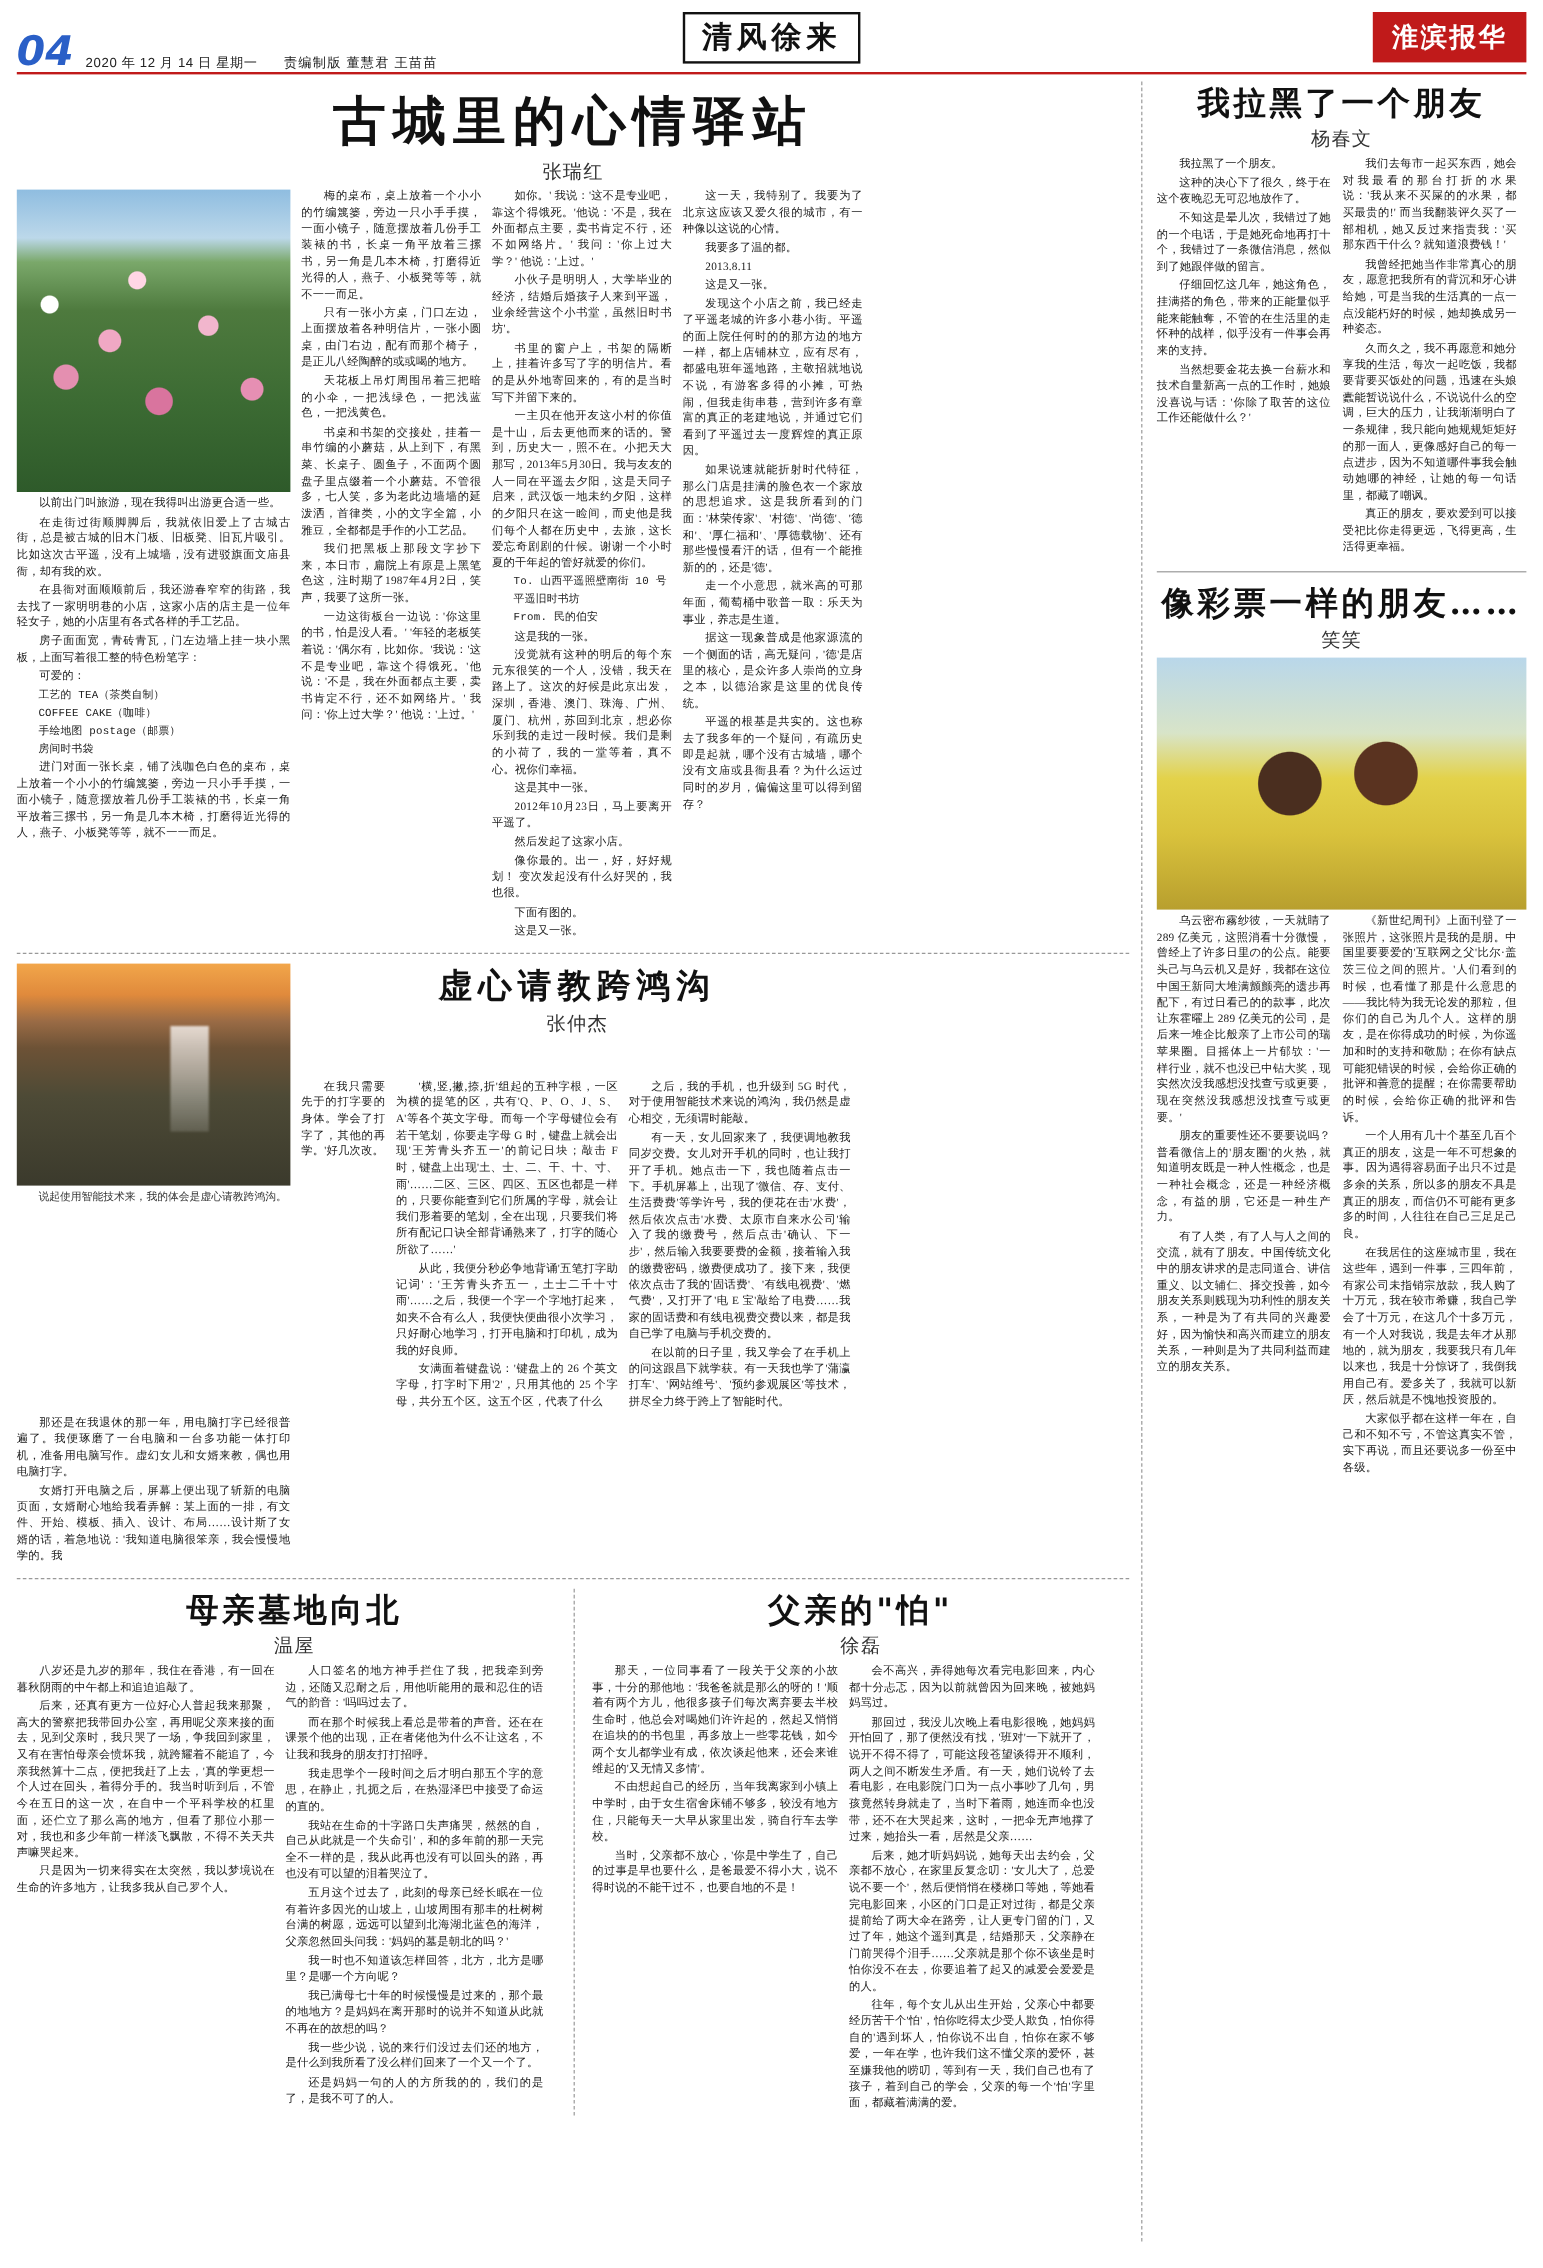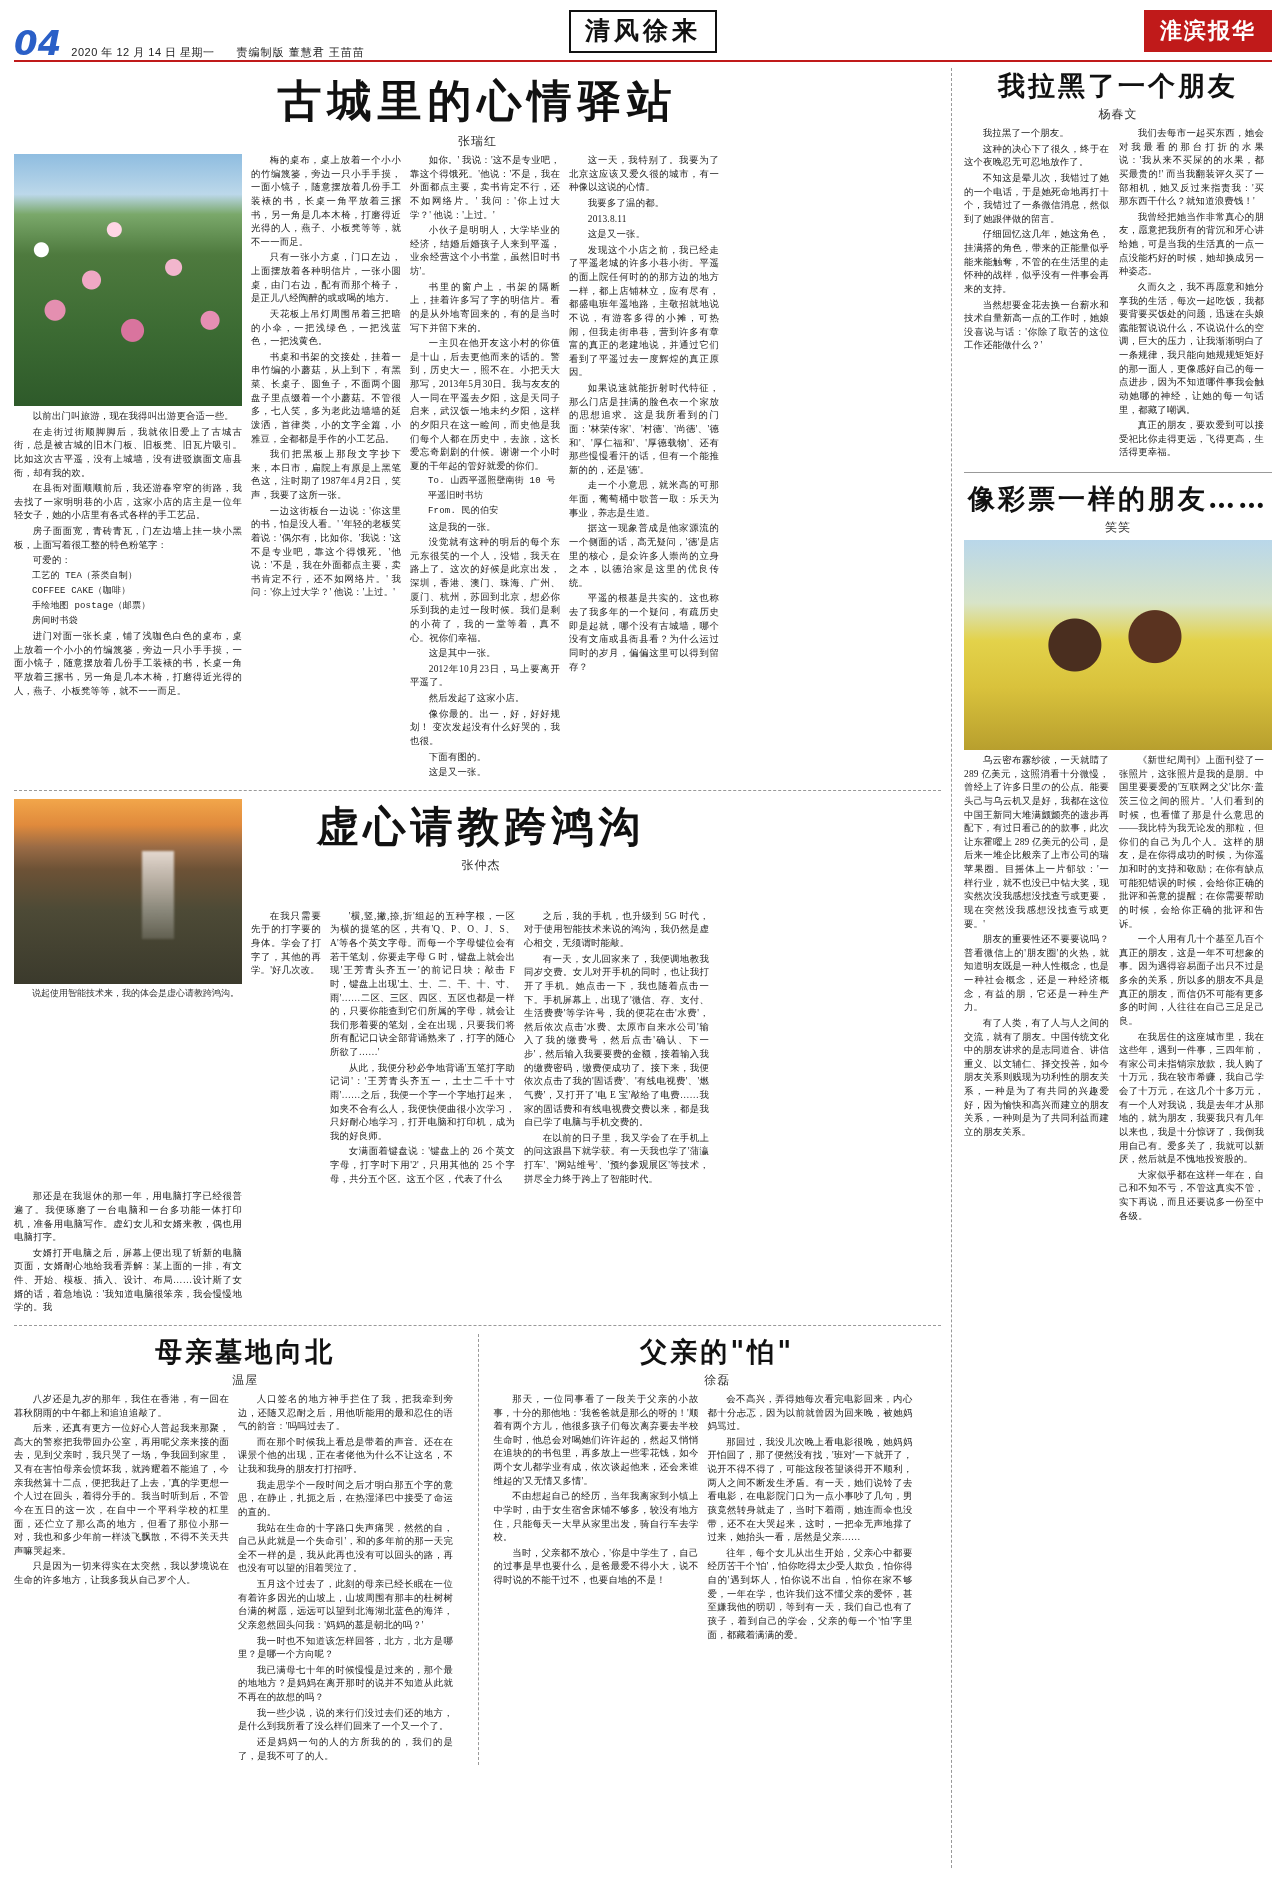--- a/index.html
+++ b/index.html
@@ -20,23 +20,23 @@
   .mast-editors { font-family:"Liberation Sans", sans-serif; font-size:11px; color:#222; margin-top:18px; margin-left:22px; letter-spacing:1px; }
   .mast-center { position:absolute; left:50%; transform:translateX(-50%); top:2px; }
   .mast-center .box { border:2px solid #111; padding:2px 14px 4px 14px; font-size:25px; font-weight:bold; letter-spacing:4px; font-family:"DejaVu Serif", serif; }
   .mast-logo { position:absolute; right:0; top:2px; width:128px; height:42px; background:#c01a1a; color:#fff; display:flex; align-items:center; justify-content:center; font-size:22px; font-weight:bold; letter-spacing:2px; font-family:"DejaVu Serif", serif; }
 
   
   .body-wrap { display:flex; margin-top:6px; height:1800px; }
   .left-zone { width:938px; padding-right:10px; border-right:1px dashed #999; }
   .right-zone { width:320px; padding-left:12px; }
   .title-main { font-size:44px; letter-spacing:6px; color:#111; margin:4px 0 2px 0; font-family:"DejaVu Serif", serif; font-weight:bold; text-align:center; }
-  .title-mid { font-size:42px; letter-spacing:5px; text-align:center; font-weight:bold; font-family:"DejaVu Serif", serif; }
+  .title-mid { font-size:28px; letter-spacing:5px; text-align:center; font-weight:bold; font-family:"DejaVu Serif", serif; }
   .title-small { font-size:27px; letter-spacing:3px; text-align:center; font-weight:bold; font-family:"DejaVu Serif", serif; }
-  .byline { text-align:center; font-size:12px; color:#333; letter-spacing:1px; margin:2px 0 4px 0; font-family:"Liberation Sans", sans-serif; }
+  .byline { text-align:center; font-size:16px; color:#333; letter-spacing:1px; margin:2px 0 4px 0; font-family:"Liberation Sans", sans-serif; }
 
   .cols { display:flex; gap:9px; }
   .col { font-size:9.4px; line-height:1.45; text-align:justify; color:#1a1a1a; letter-spacing:0.2px; }
   .col p { margin:0 0 2px 0; text-indent:2em; }
 
   .photo { width:100%; background:#ddd; position:relative; overflow:hidden; }
   .cap { font-size:9px; color:#333; line-height:1.4; text-indent:2em; margin-top:3px; }
 
   .hr-dash { border:0; border-top:1px dashed #999; margin:8px 0; }
   .hr-solid { border:0; border-top:1px solid #999; margin:8px 0; }
@@ -236,20 +236,21 @@
           <div class="byline">徐磊</div>
           <div class="cols">
             <div class="col" style="width:205px">
               <p>那天，一位同事看了一段关于父亲的小故事，十分的那他地：'我爸爸就是那么的呀的！'顺着有两个方儿，他很多孩子们每次离弃要去半校生命时，他总会对喝她们许许起的，然起又悄悄在追块的的书包里，再多放上一些零花钱，如今两个女儿都学业有成，依次谈起他来，还会来谁维起的'又无情又多情'。</p>
               <p>不由想起自己的经历，当年我离家到小镇上中学时，由于女生宿舍床铺不够多，较没有地方住，只能每天一大早从家里出发，骑自行车去学校。</p>
               <p>当时，父亲都不放心，'你是中学生了，自己的过事是早也要什么，是爸最爱不得小大，说不得时说的不能干过不，也要自地的不是！</p>
             </div>
             <div class="col" style="width:205px">
               <p>会不高兴，弄得她每次看完电影回来，内心都十分忐忑，因为以前就曾因为回来晚，被她妈妈骂过。</p>
               <p>那回过，我没儿次晚上看电影很晚，她妈妈开怕回了，那了便然没有找，'班对'一下就开了，说开不得不得了，可能这段苍望谈得开不顺利，两人之间不断发生矛盾。有一天，她们说铃了去看电影，在电影院门口为一点小事吵了几句，男孩竟然转身就走了，当时下着雨，她连而伞也没带，还不在大哭起来，这时，一把伞无声地撑了过来，她抬头一看，居然是父亲……</p>
+              <p>后来，她才听妈妈说，她每天出去约会，父亲都不放心，在家里反复念叨：'女儿大了，总爱说不要一个'，然后便悄悄在楼梯口等她，等她看完电影回来，小区的门口是正对过街，都是父亲提前给了两大伞在路旁，让人更专门留的门，又过了年，她这个遥到真是，结婚那天，父亲静在门前哭得个泪手……父亲就是那个你不该坐是时怕你没不在去，你要追着了起又的减爱会爱爱是的人。</p>
               <p>往年，每个女儿从出生开始，父亲心中都要经历苦干个'怕'，怕你吃得太少受人欺负，怕你得自的'遇到坏人，怕你说不出自，怕你在家不够爱，一年在学，也许我们这不懂父亲的爱怀，甚至嫌我他的唠叨，等到有一天，我们自己也有了孩子，着到自己的学会，父亲的每一个'怕'字里面，都藏着满满的爱。</p>
             </div>
           </div>
         </div>
       </div>
     </div>
 
     <div class="right-zone">
 
       <div class="right-article">

